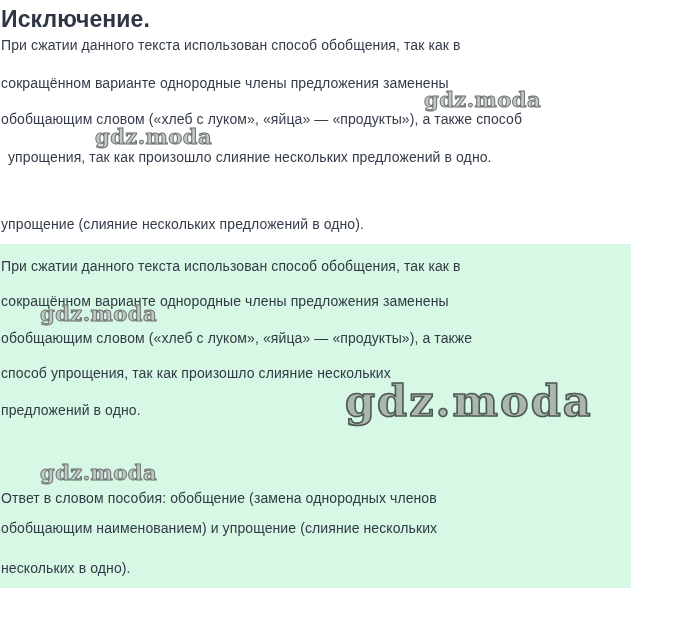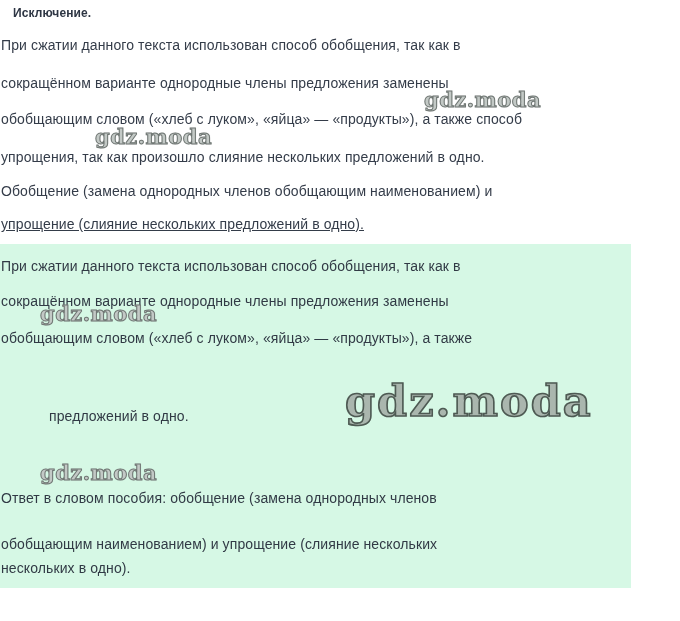--- a/index.html
+++ b/index.html
@@ -19,50 +19,49 @@
   .t-line {
     position: absolute;
     left: 1px;
     white-space: nowrap;
     font-size: 14px;
     letter-spacing: 0.1px;
     color: #343c49;
   }
   .heading {
     top: 6px;
-    font-size: 12px;
+    font-size: 23px;
     font-weight: bold;
     color: #2e3644;
-    padding-left: 12px;
   }
   
   .il-0 { top: 37px; }
   .il-1 { top: 75px; }
   .il-2 { top: 111px; }
-  .il-3 { top: 149px; }
+  .il-3 { top: 149px; margin-left: 7px; }
   .il-4 { top: 183px; }
-  .il-5 { top: 216px; text-decoration: underline; }
+  .il-5 { top: 216px; }
 
   
   .answer-box {
     position: absolute;
     left: 0;
     top: 244px;
     width: 631px;
     height: 344px;
     background: #d6f8e5;
   }
   .answer-box .t-line { color: #313a45; }
   .al-0 { top: 14px; }
   .al-1 { top: 49px; }
   .al-2 { top: 86px; }
   .al-3 { top: 121px; }
-  .al-4 { top: 164px; padding-left: 48px; }
+  .al-4 { top: 158px; }
   .al-5 { top: 246px; }
-  .al-6 { top: 292px; }
+  .al-6 { top: 276px; }
   .al-7 { top: 316px; }
 
   
   .wm {
     position: absolute;
     font-family: "DejaVu Serif", "Liberation Serif", serif;
     font-weight: bold;
     white-space: nowrap;
     z-index: 5;
     pointer-events: none;
@@ -92,27 +91,27 @@
 <body>
 
 <div class="page">
 
   <div class="t-line heading">Исключение.</div>
 
   <div class="t-line il-0">При сжатии данного текста использован способ обобщения, так как в</div>
   <div class="t-line il-1">сокращённом варианте однородные члены предложения заменены</div>
   <div class="t-line il-2">обобщающим словом («хлеб с луком», «яйца» — «продукты»), а также способ</div>
   <div class="t-line il-3">упрощения, так как произошло слияние нескольких предложений в одно.</div>
-  <div class="t-line il-4">Обобщение (замена однородных членов обобщающим наименованием) и</div>
   <div class="t-line il-5">упрощение (слияние нескольких предложений в одно).</div>
 
   <div class="answer-box">
     <div class="t-line al-0">При сжатии данного текста использован способ обобщения, так как в</div>
     <div class="t-line al-1">сокращённом варианте однородные члены предложения заменены</div>
     <div class="t-line al-2">обобщающим словом («хлеб с луком», «яйца» — «продукты»), а также</div>
+    <div class="t-line al-3">способ упрощения, так как произошло слияние нескольких</div>
     <div class="t-line al-4">предложений в одно.</div>
     <div class="t-line al-5">Ответ в словом пособия: обобщение (замена однородных членов</div>
     <div class="t-line al-6">обобщающим наименованием) и упрощение (слияние нескольких</div>
     <div class="t-line al-7">нескольких в одно).</div>
   </div>
 
   <div class="wm wm-small wm-1">gdz.moda</div>
   <div class="wm wm-small wm-2">gdz.moda</div>
   <div class="wm wm-small wm-3">gdz.moda</div>
   <div class="wm wm-big">gdz.moda</div>

